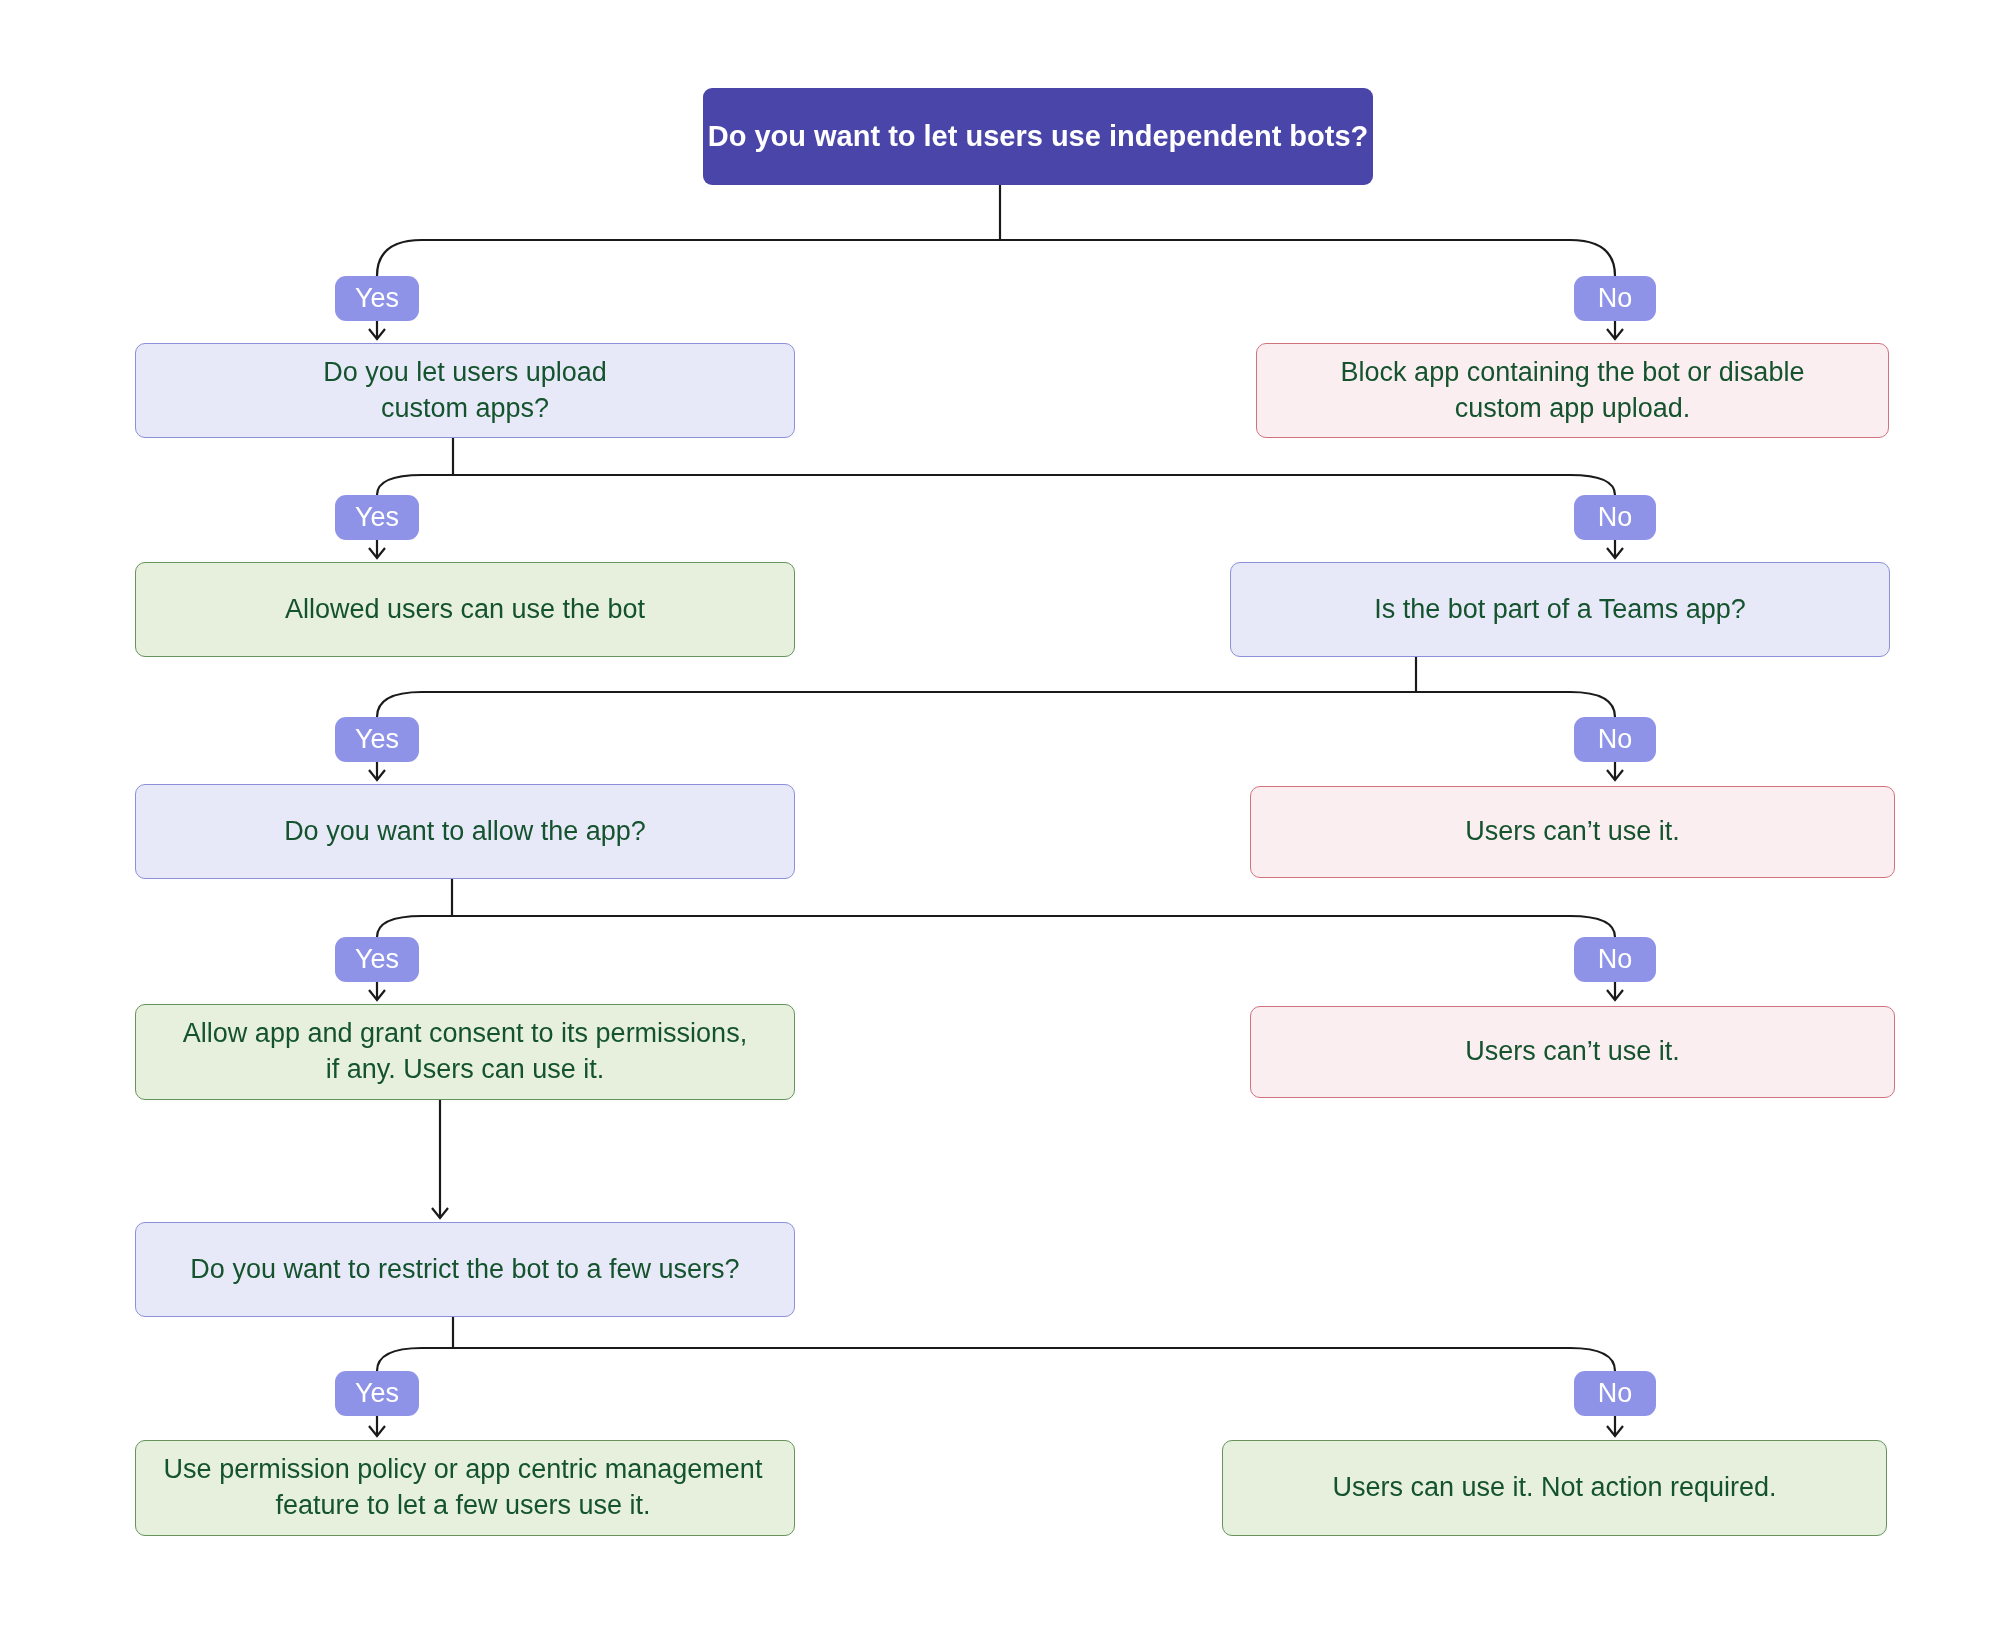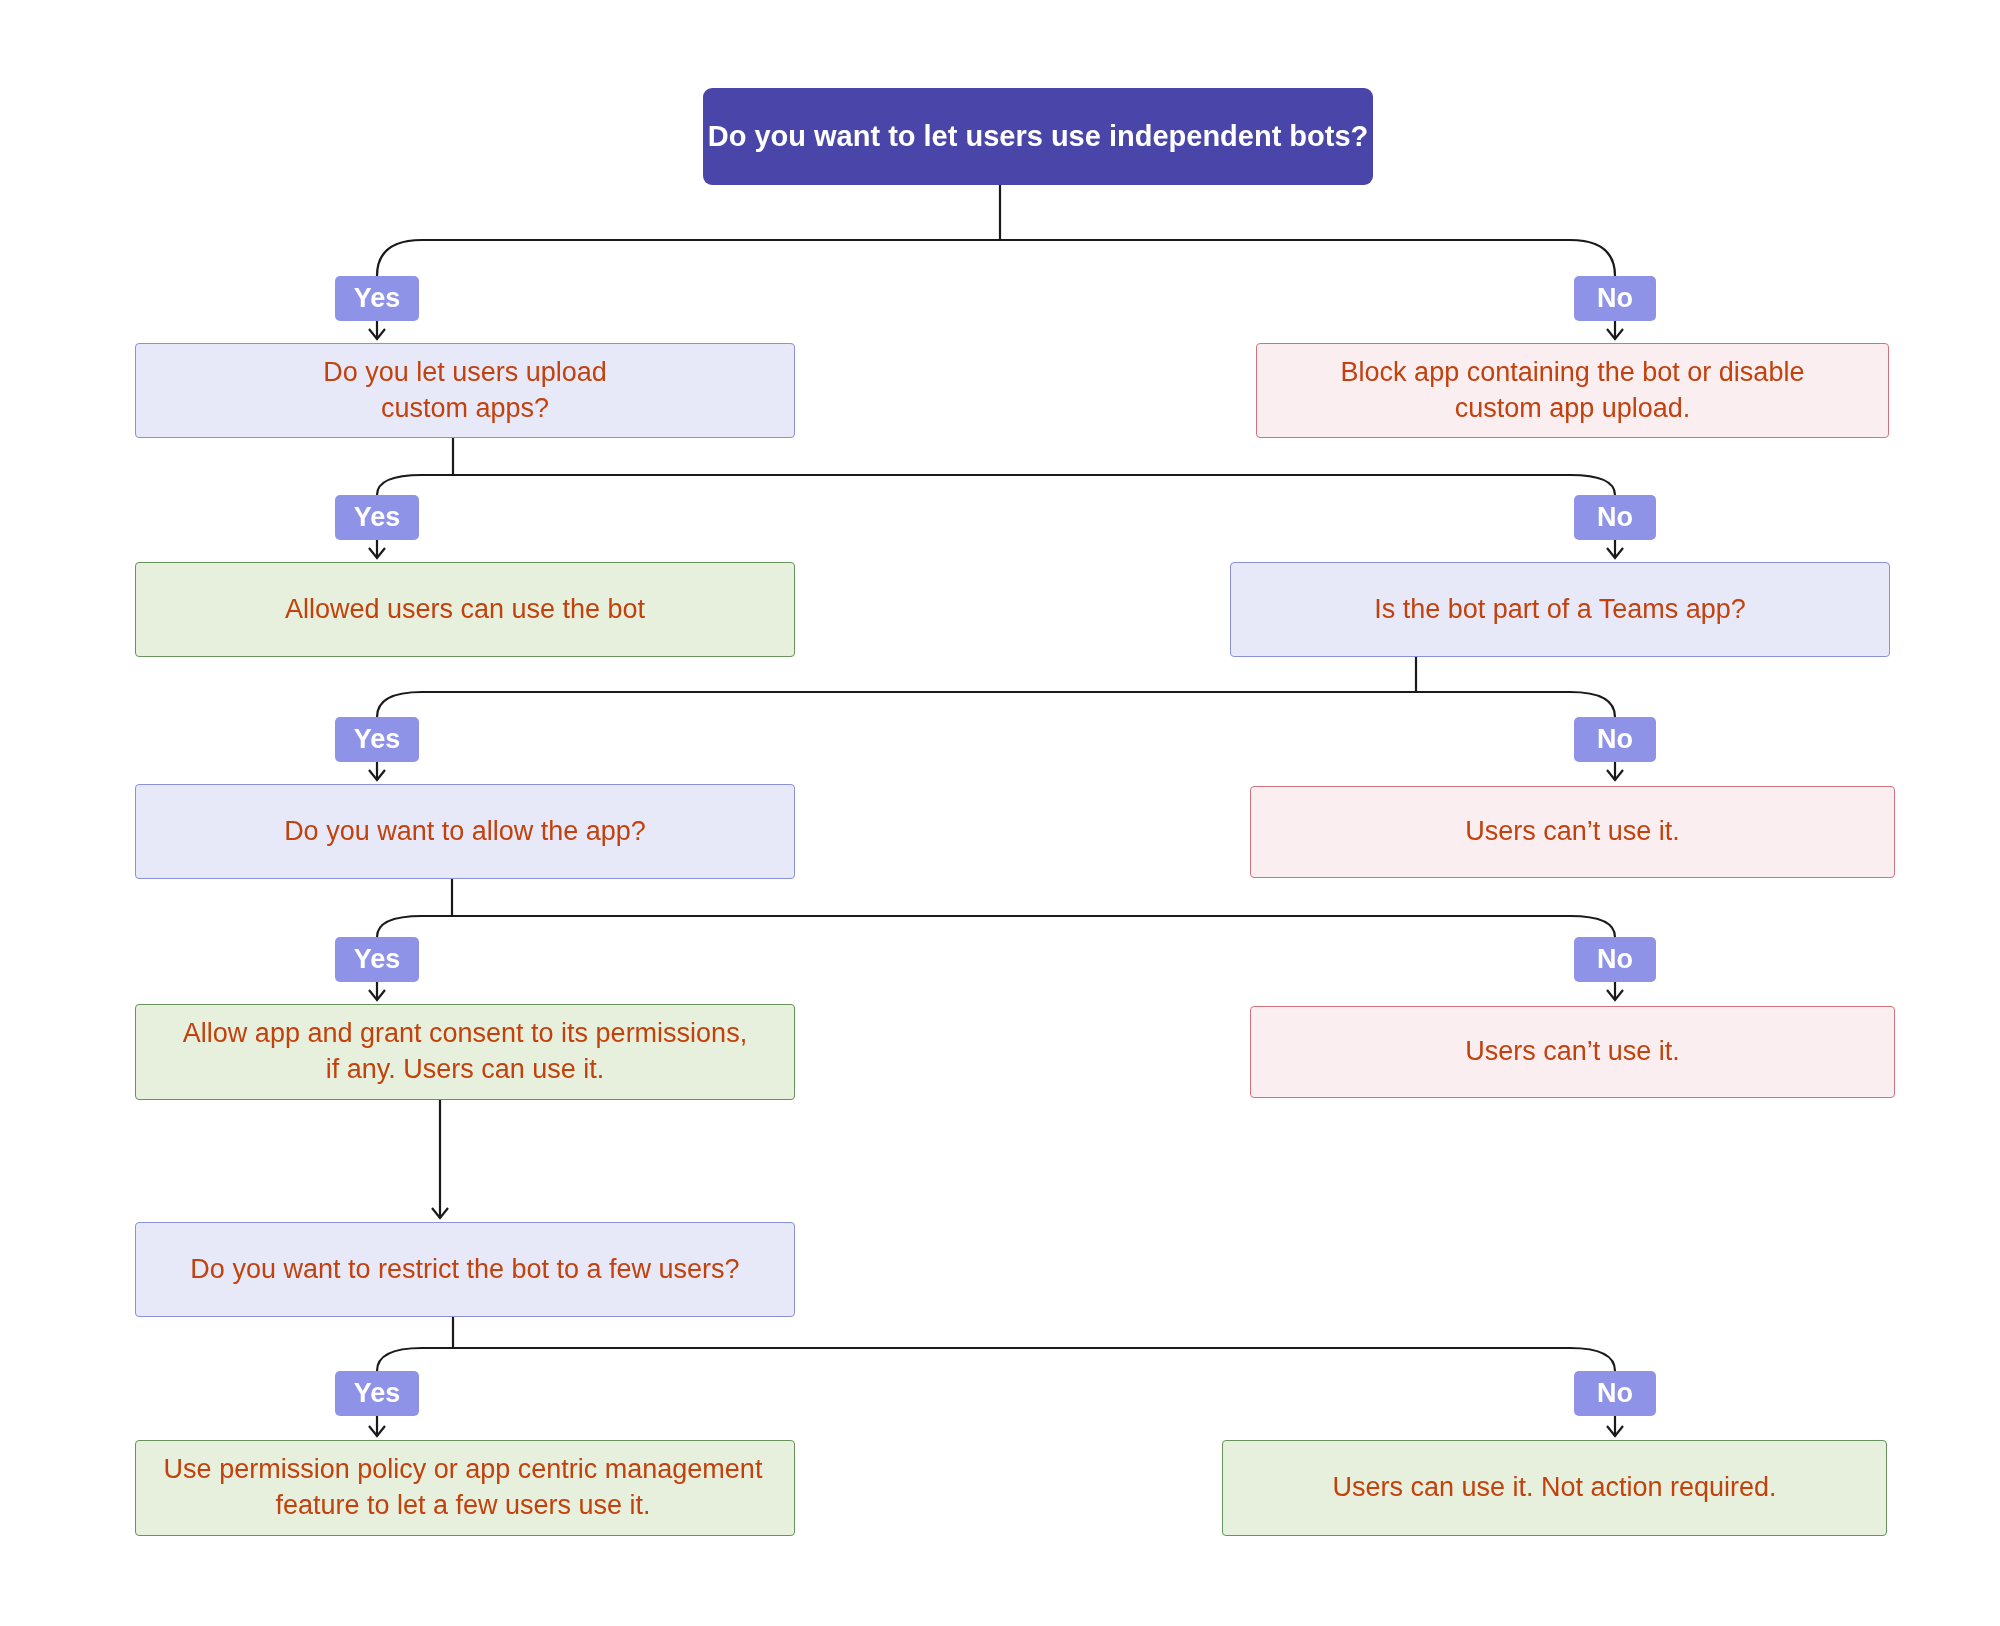--- a/index.html
+++ b/index.html
@@ -3,33 +3,33 @@
 <meta charset="utf-8">
 <style>
   html,body{margin:0;padding:0;background:#fff;}
   .canvas{
     position:relative;width:2000px;height:1626px;background:#fff;
     font-family:"Liberation Sans", sans-serif;overflow:hidden;
   }
   .connectors{position:absolute;left:0;top:0;width:2000px;height:1626px;}
   .node{
     position:absolute;box-sizing:border-box;display:flex;align-items:center;justify-content:center;
-    text-align:center;border-radius:4px;font-size:27px;line-height:1.32;color:#c2410c;
+    text-align:center;border-radius:10px;font-size:27px;line-height:1.32;color:#14532d;
     white-space:pre-line;padding:4px 12px;
   }
   .decision{background:var(--decision-fill,#e7e9f8);border:1.6px solid var(--decision-border,#8b90d8);}
   .stop{background:var(--stop-fill,#fbeef1);border:1.6px solid var(--stop-border,#d0737f);}
   .go{background:var(--go-fill,#e6f0dc);border:1.6px solid var(--go-border,#66945c);}
   .root{
     background:var(--root-fill,#4a45a8);color:#fff;font-weight:600;font-size:29px;
     border:none;border-radius:9px;white-space:nowrap;
   }
   .pill{
     position:absolute;box-sizing:border-box;display:flex;align-items:center;justify-content:center;
-    background:var(--pill-fill,#8f93e8);color:#fff;font-weight:700;font-size:27px;border-radius:5px;
+    background:var(--pill-fill,#8f93e8);color:#fff;font-weight:400;font-size:27px;border-radius:11px;
   }
   .edge{stroke:#1a1a1a;stroke-width:2.2;fill:none;}
 </style>
 </head>
 <body>
 
 <div class="canvas">
 
   <svg class="connectors" viewBox="0 0 2000 1626" xmlns="http://www.w3.org/2000/svg">
 

